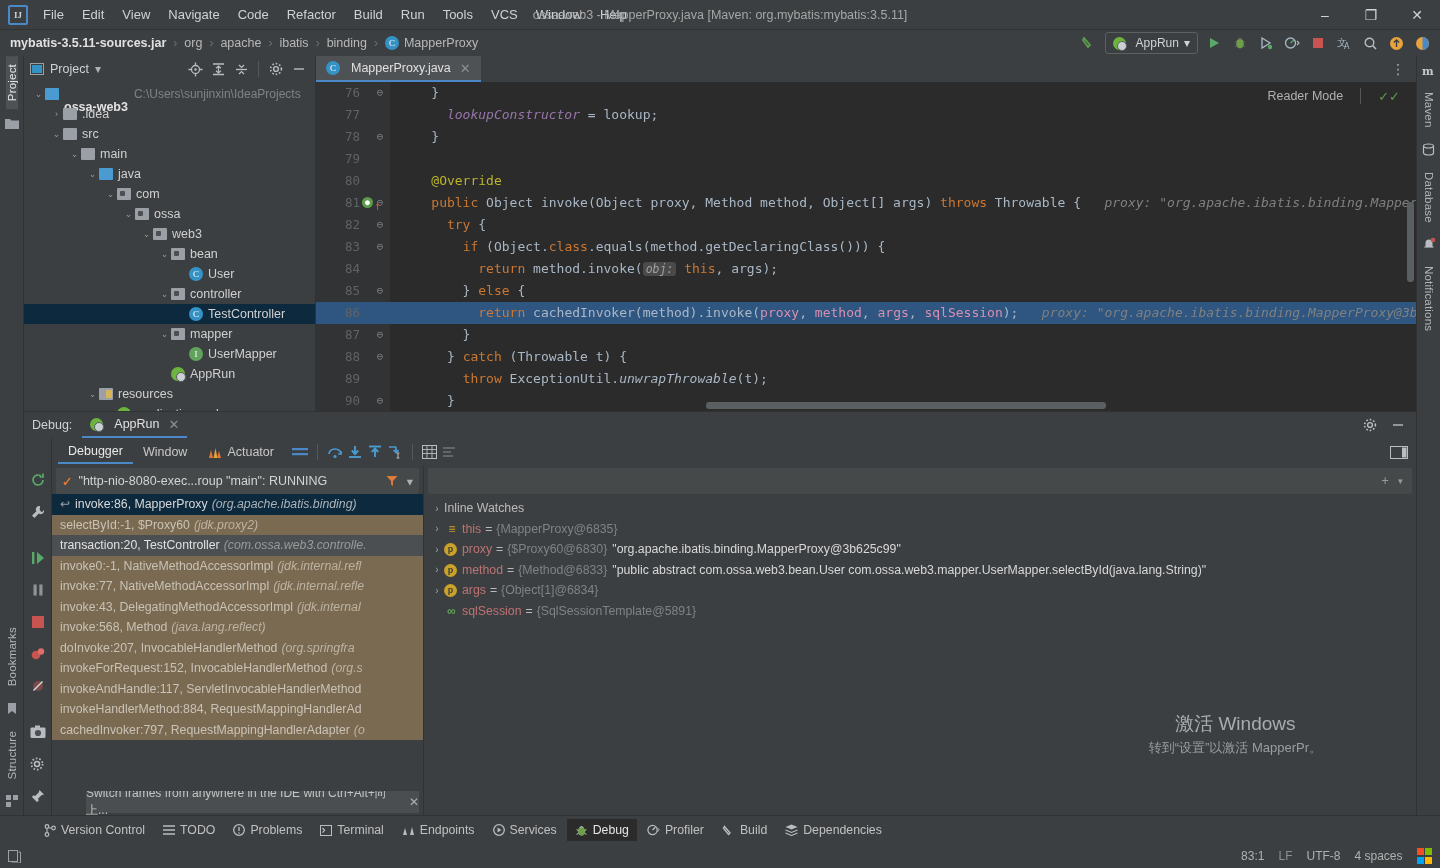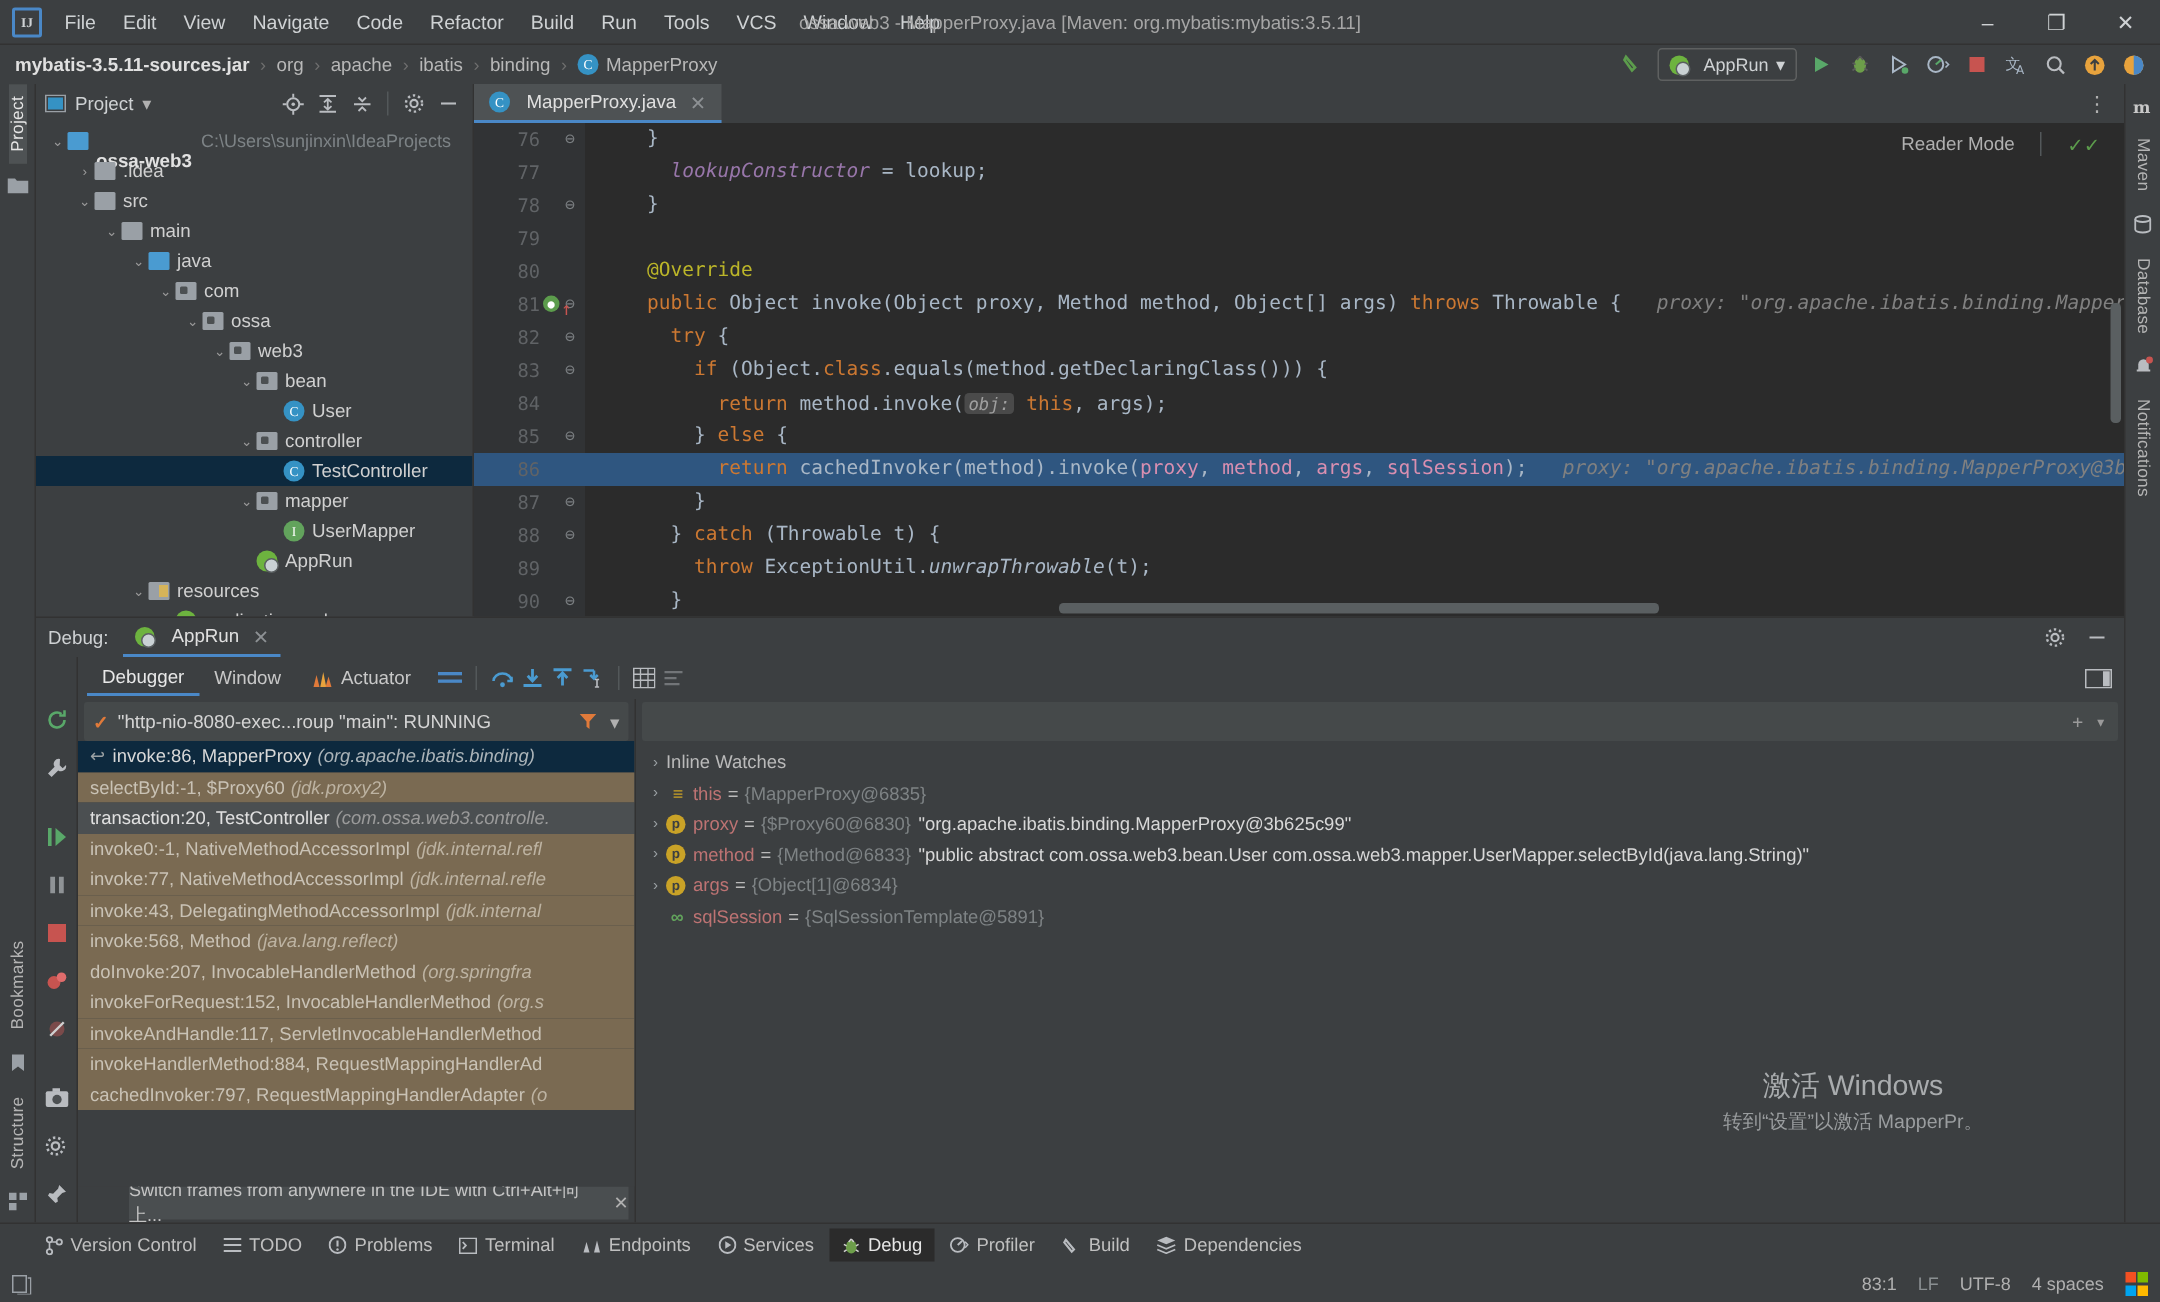--- a/index.html
+++ b/index.html
@@ -269,21 +269,21 @@
     position:absolute; right: 118px; bottom: 58px; text-align:center; z-index: 6;
     color:#9c9fa1; pointer-events:none;
   }
   .wm1 { font-size: 19px; color:#a9acae; }
   .wm2 { font-size: 13px; color:#9a9d9f; margin-top: 2px; }
 
   
   .toolwin-bar {
     position:absolute; left:0; right:0; bottom: 24px; height: 29px;
     background:#3c3f41; border-top:1px solid #323232; display:flex; align-items:center;
-    padding-left: 22px; gap: 2px;
+    padding-left: 36px; gap: 2px;
   }
   .twb-item {
     display:flex; align-items:center; gap:5px; padding: 4px 8px; font-size:12.3px; color:#c0c0c0;
   }
   .twb-item.sel { background:#2b2b2b; color:#e6e6e6; }
   .statusbar {
     position:absolute; left:0; right:0; bottom:0; height: 24px; background:#3c3f41;
     display:flex; align-items:center; padding: 0 8px; font-size:12px; color:#b0b0b0;
   }
   .sb-right { margin-left:auto; display:flex; align-items:center; gap: 14px; }

